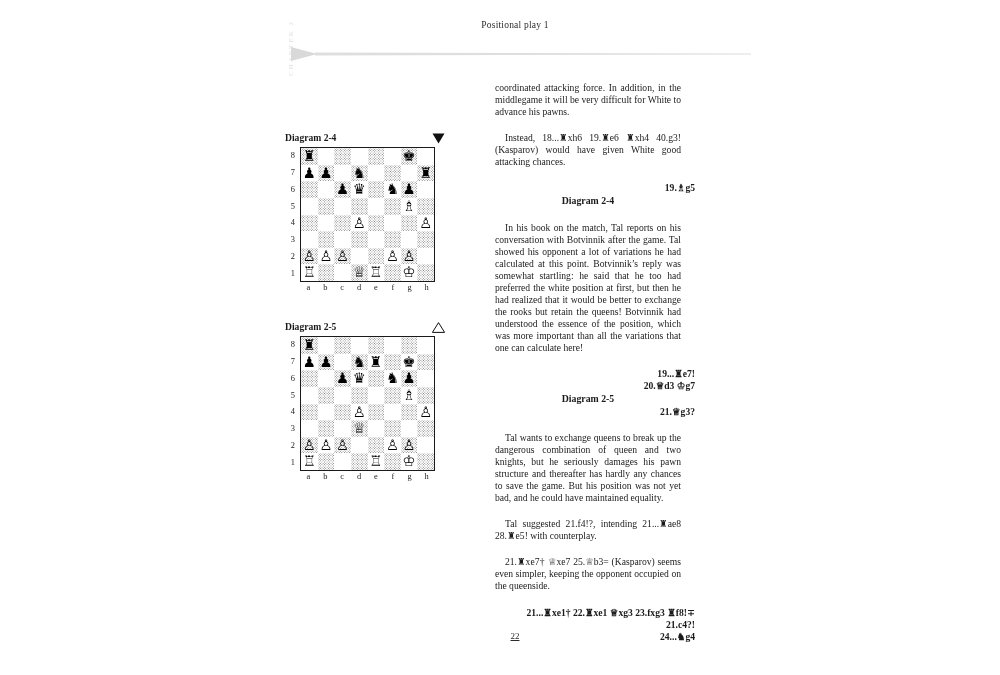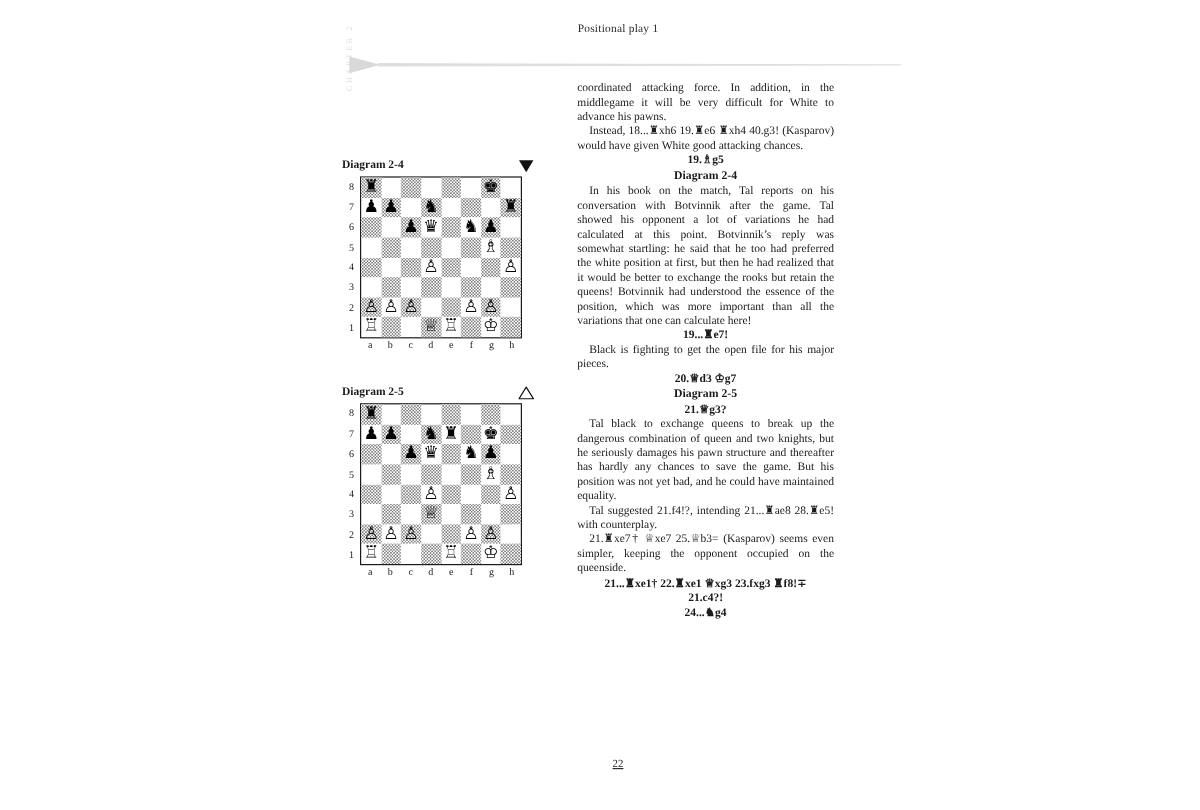--- a/index.html
+++ b/index.html
@@ -82,30 +82,30 @@
     top: 68px;
     width: 214px;
   }
 
   
   .para {
     font-size: 9.6px;
     line-height: 12.05px;
     text-align: justify;
     text-justify: inter-word;
-    margin: 0;
+    margin: 14px;
     hyphens: manual;
   }
   .para.indent { text-indent: 10px; }
   .move-line {
     font-size: 9.6px;
     line-height: 12.05px;
     font-weight: bold;
     margin: 0;
-    text-align: center;
+    text-align: right;
   }
   .diagram-ref {
     font-size: 9.8px;
     line-height: 13.5px;
     font-weight: bold;
     text-align: center;
     margin: 0;
   }
 
   
@@ -530,25 +530,24 @@
 
   </div>
 
   <div id="col-right">
     <p class="para">coordinated attacking force. In addition, in the middlegame it will be very difficult for White to advance his pawns.</p>
     <p class="para indent">Instead, 18...♜xh6 19.♜e6 ♜xh4 40.g3! (Kasparov) would have given White good attacking chances.</p>
     <p class="move-line">19.♗g5</p>
     <p class="diagram-ref">Diagram 2-4</p>
     <p class="para indent">In his book on the match, Tal reports on his conversation with Botvinnik after the game. Tal showed his opponent a lot of variations he had calculated at this point. Botvinnik’s reply was somewhat startling: he said that he too had preferred the white position at first, but then he had realized that it would be better to exchange the rooks but retain the queens! Botvinnik had understood the essence of the position, which was more important than all the variations that one can calculate here!</p>
     <p class="move-line">19...♜e7!</p>
-    <p class="para indent">Black is fighting to get the open file for his major pieces.</p>
     <p class="move-line">20.♕d3 ♔g7</p>
     <p class="diagram-ref">Diagram 2-5</p>
     <p class="move-line">21.♕g3?</p>
-    <p class="para indent">Tal black to exchange queens to break up the dangerous combination of queen and two knights, but he seriously damages his pawn structure and thereafter has hardly any chances to save the game. But his position was not yet bad, and he could have maintained equality.</p>
+    <p class="para indent">Tal wants to exchange queens to break up the dangerous combination of queen and two knights, but he seriously damages his pawn structure and thereafter has hardly any chances to save the game. But his position was not yet bad, and he could have maintained equality.</p>
     <p class="para indent">Tal suggested 21.f4!?, intending 21...♜ae8 28.♜e5! with counterplay.</p>
     <p class="para indent">21.♜xe7† ♕xe7 25.♕b3= (Kasparov) seems even simpler, keeping the opponent occupied on the queenside.</p>
     <p class="move-line">21...♜xe1† 22.♜xe1 ♕xg3 23.fxg3 ♜f8!∓</p>
     <p class="move-line">21.c4?!</p>
     <p class="move-line">24...♞g4</p>
   </div>
 
   <div id="page-number">22</div>
 
 </div>

